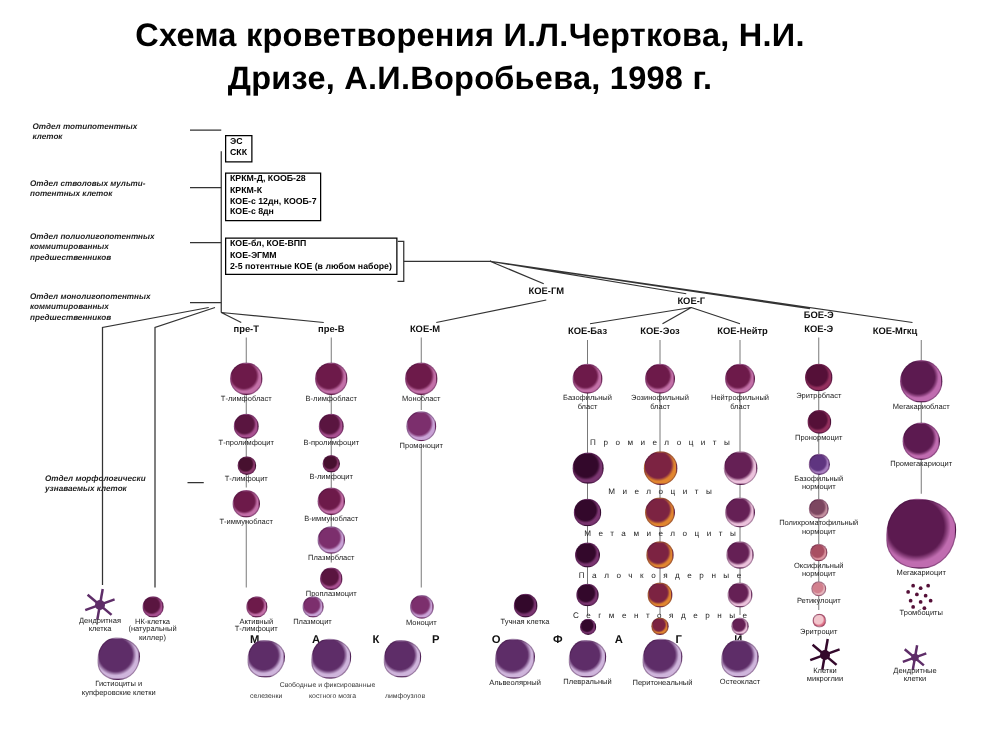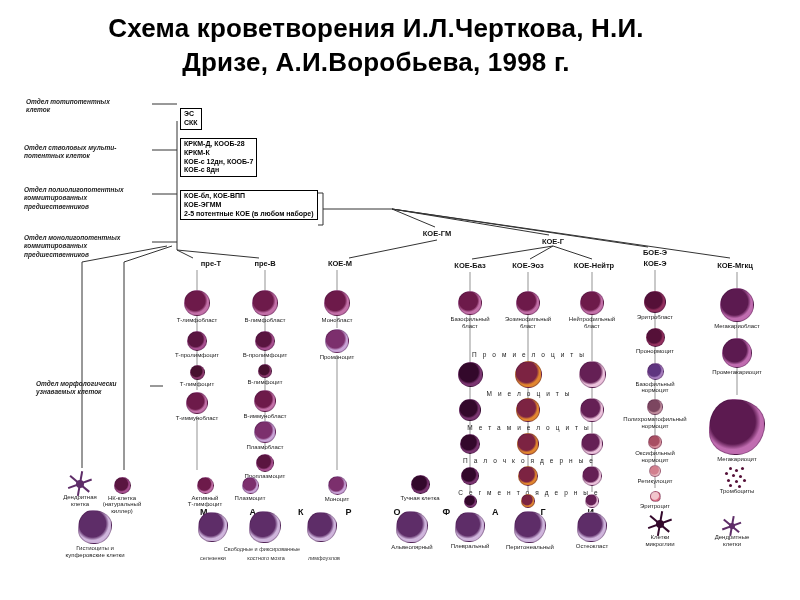--- a/index.html
+++ b/index.html
@@ -75,29 +75,29 @@
       <div class="txt section" style="left: 24px; top: 186px;">Отдел полиолигопотентных
 коммитированных
 предшественников</div>
       <div class="txt section" style="left: 24px; top: 234px;">Отдел монолигопотентных
 коммитированных
 предшественников</div>
       <div class="txt section" style="left: 36px; top: 380px;">Отдел морфологически
 узнаваемых клеток</div>
       <div class="txt header" style="left: 437px; top: 233px;">КОЕ-ГМ</div>
       <div class="txt header" style="left: 553px; top: 241px;">КОЕ-Г</div>
-      <div class="txt header" style="left: 197px; top: 263px; margin-left: 14px;">пре-Т</div>
+      <div class="txt header" style="left: 197px; top: 263px;">пре-Т</div>
       <div class="txt header" style="left: 265px; top: 263px;">пре-В</div>
       <div class="txt header" style="left: 340px; top: 263px;">КОЕ-М</div>
       <div class="txt header" style="left: 470px; top: 265px;">КОЕ-Баз</div>
       <div class="txt header" style="left: 528px; top: 265px;">КОЕ-Эоз</div>
       <div class="txt header" style="left: 594px; top: 265px;">КОЕ-Нейтр</div>
       <div class="txt header" style="left: 655px; top: 252px;">БОЕ-Э</div>
       <div class="txt header" style="left: 655px; top: 263px;">КОЕ-Э</div>
-      <div class="txt header" style="left: 735px; top: 265px;">КОЕ-Мгкц</div>
+      <div class="txt header" style="left: 716px; top: 265px;">КОЕ-Мгкц</div>
       <div class="txt stage" style="left: 531px; top: 355px;">Промиелоциты</div>
       <div class="txt stage" style="left: 531px; top: 394px;">Миелоциты</div>
       <div class="txt stage" style="left: 531px; top: 428px;">Метамиелоциты</div>
       <div class="txt stage" style="left: 531px; top: 461px;">Палочкоядерные</div>
       <div class="txt stage" style="left: 531px; top: 493px;">Сегментоядерные</div>
       <div class="txt band" style="left: 418px; top: 512px;">МАКРОФАГИ</div>
       <div class="txt tiny" style="left: 262px; top: 549px;">Свободные и фиксированные</div>
       <div class="txt tiny" style="left: 213px; top: 558px;">селезенки</div>
       <div class="txt tiny" style="left: 266px; top: 558px;">костного мозга</div>
       <div class="txt tiny" style="left: 324px; top: 558px;">лимфоузлов</div>

